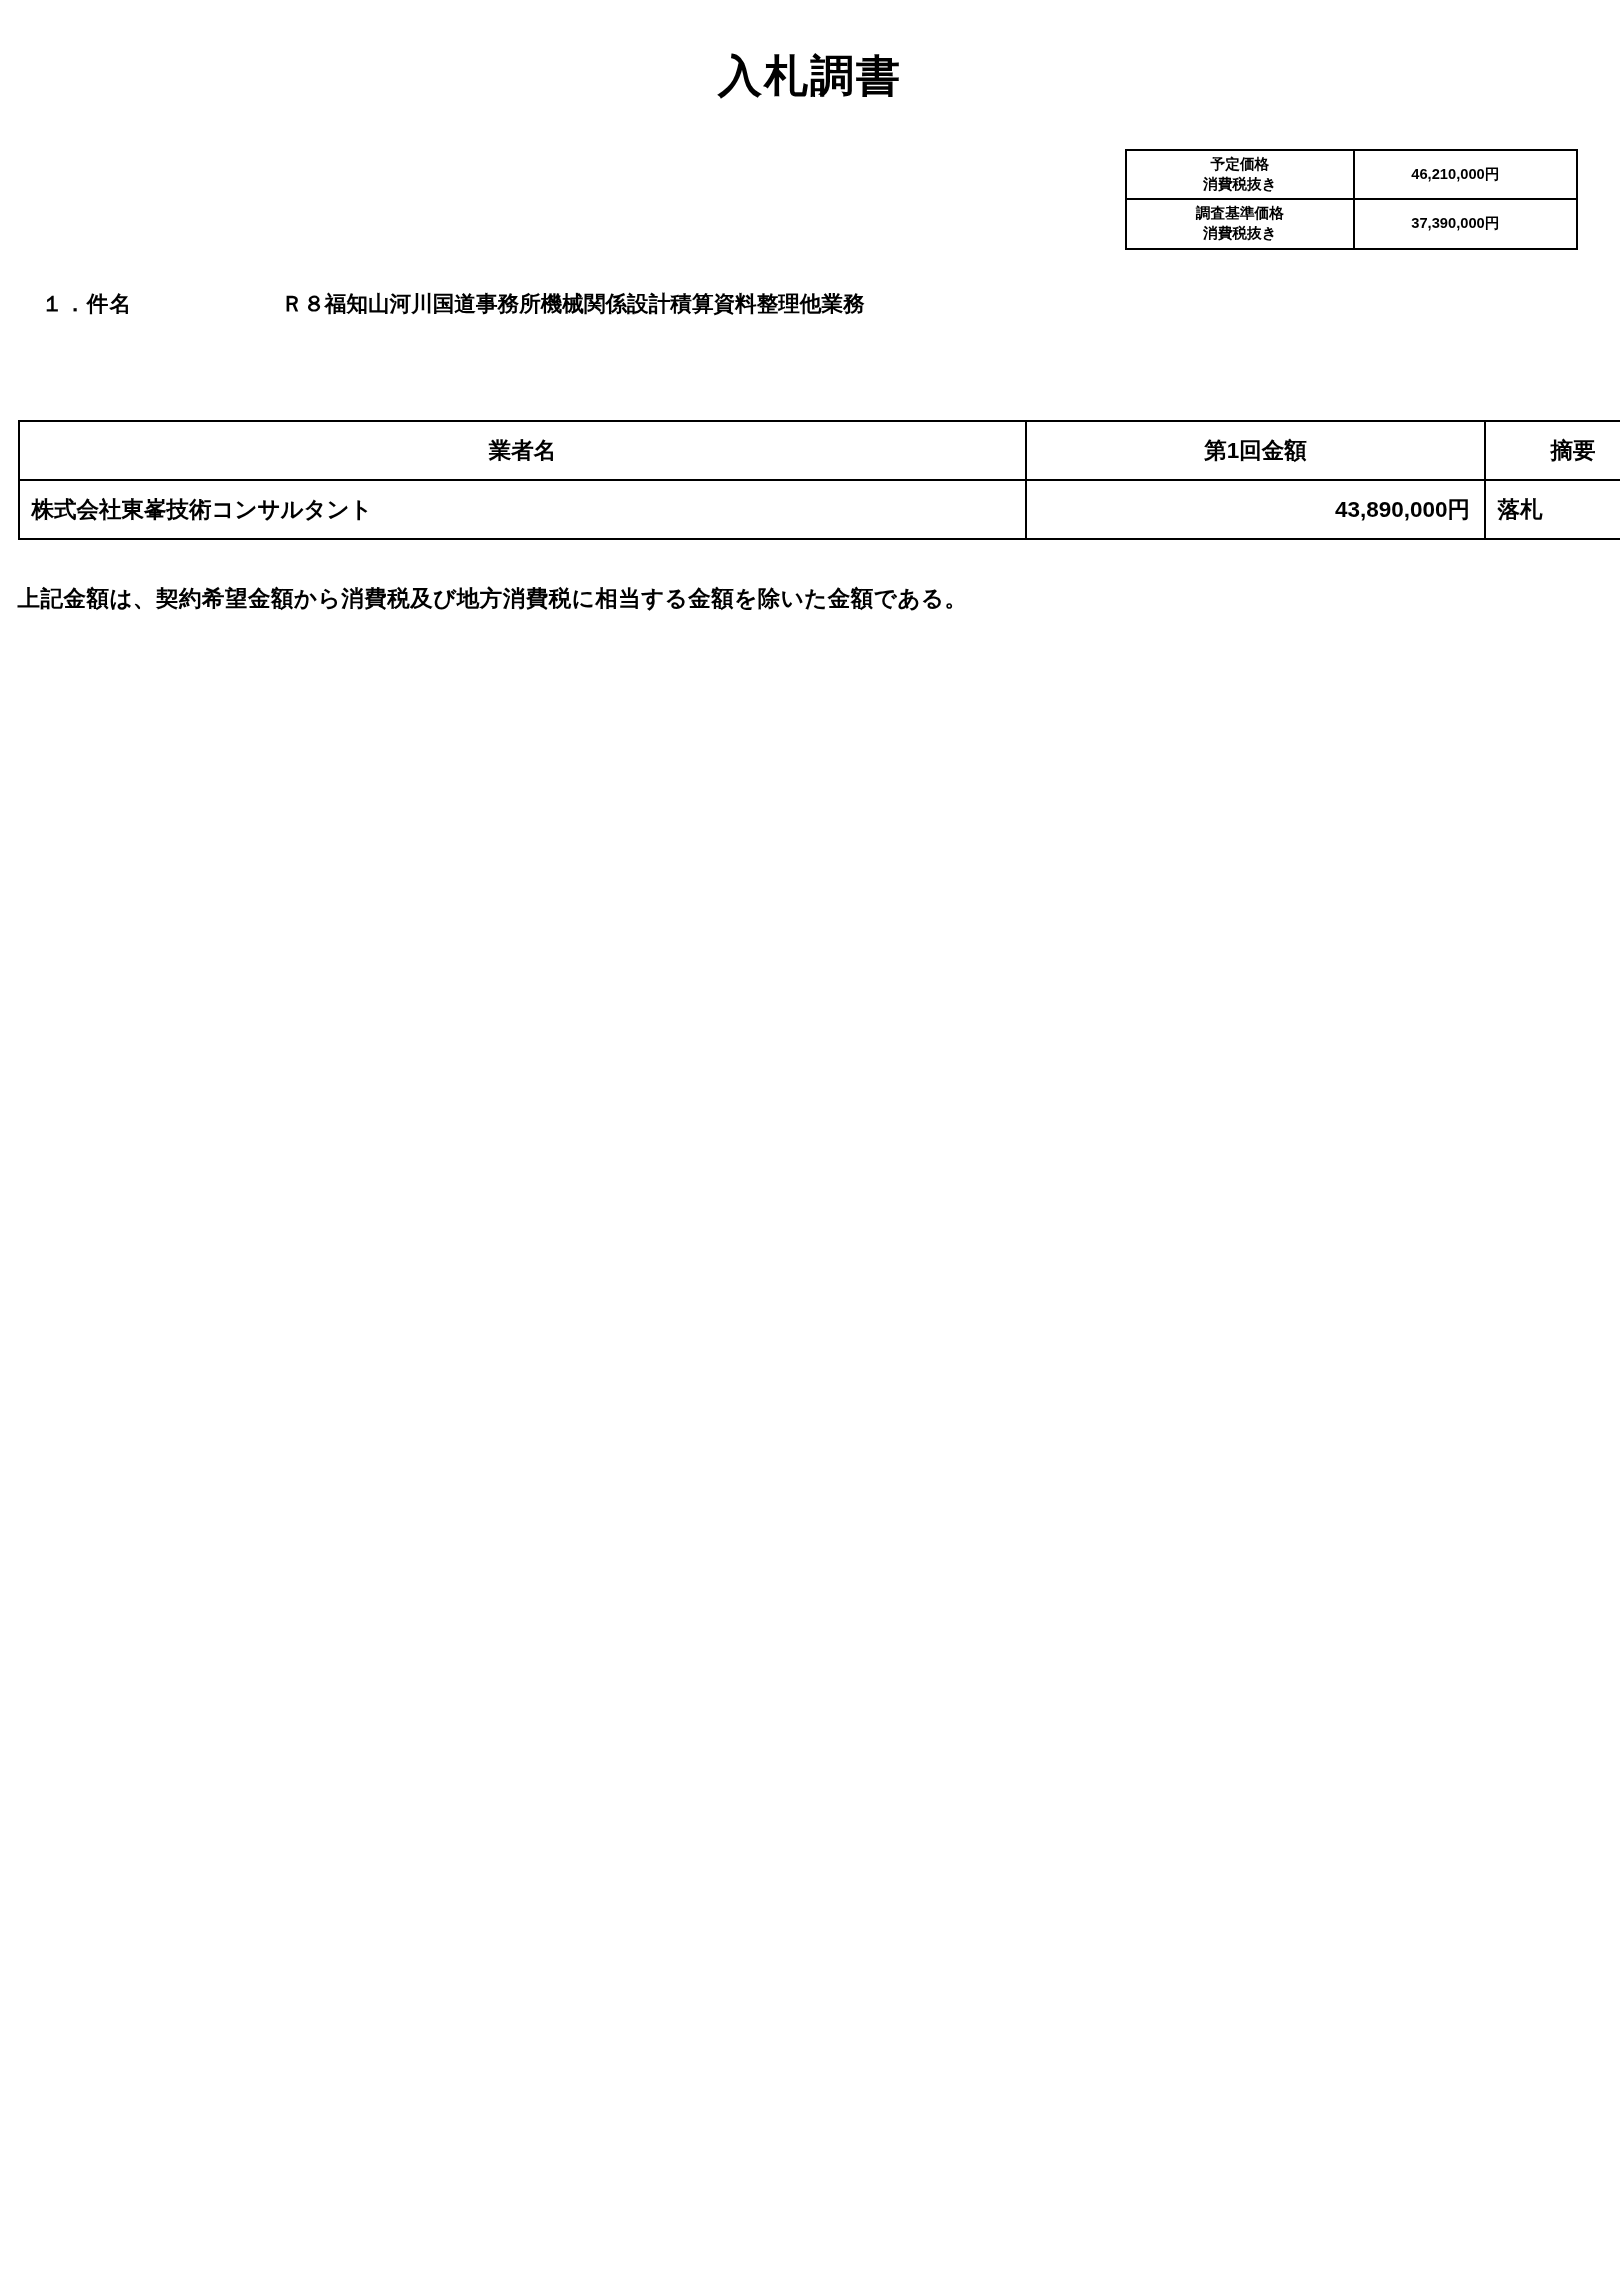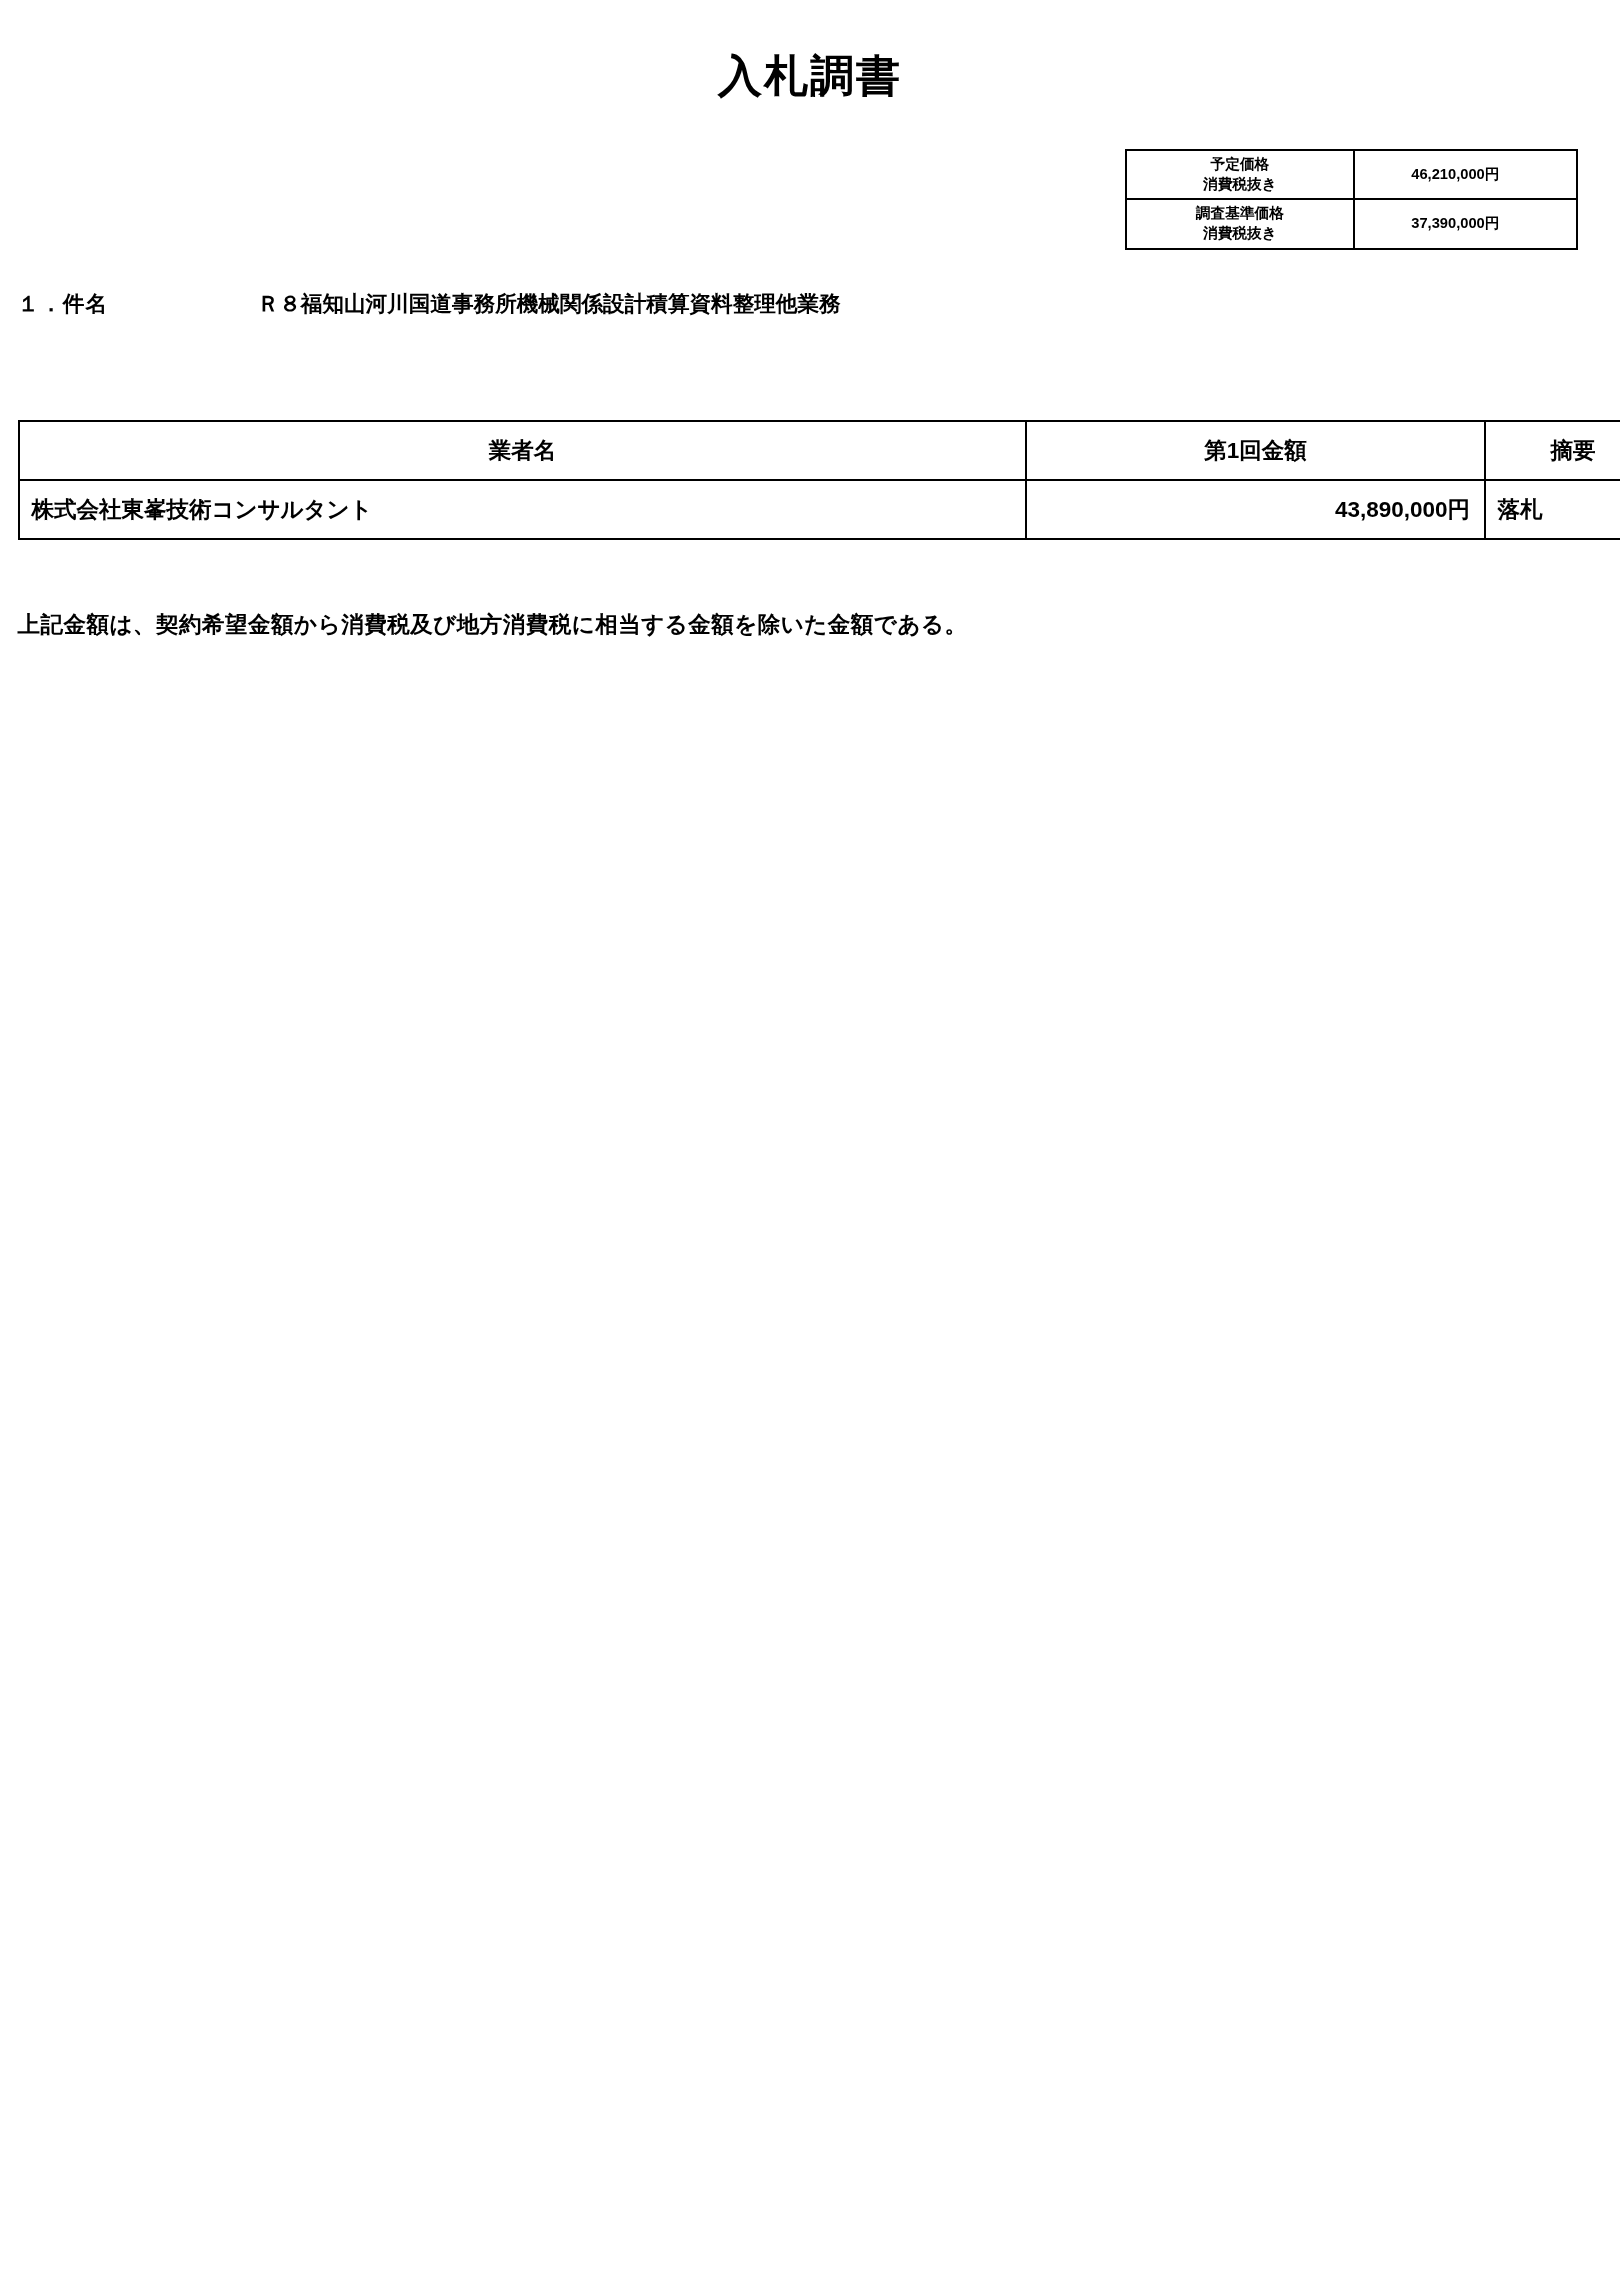--- a/index.html
+++ b/index.html
@@ -69,20 +69,21 @@
     top: 289px;
     left: 17.6px;
     width: 1568px;
     font-size: 21.6px;
     font-weight: bold;
   }
   .info-row {
     display: flex;
     align-items: baseline;
     height: 41px;
+    margin-left: 24px;
   }
   .info-label {
     width: 240px;
     flex: 0 0 240px;
     letter-spacing: 1px;
   }
   .info-value {
     flex: 1 1 auto;
     font-weight: bold;
   }
@@ -109,21 +110,21 @@
   .col-amount { width: 433px; }
   .col-note   { width: 151px; }
 
   .bid-table td.name   { text-align: left; }
   .bid-table td.amount { text-align: right; padding-right: 13.7px; }
   .bid-table td.note   { text-align: left; padding-left: 11.8px; }
 
   
   .footnote {
     position: absolute;
-    top: 609px;
+    top: 583px;
     left: 17.6px;
     font-size: 22.5px;
     font-weight: bold;
     letter-spacing: 0.5px;
   }
 </style>
 </head>
 <body>
 
 <div class="page">

